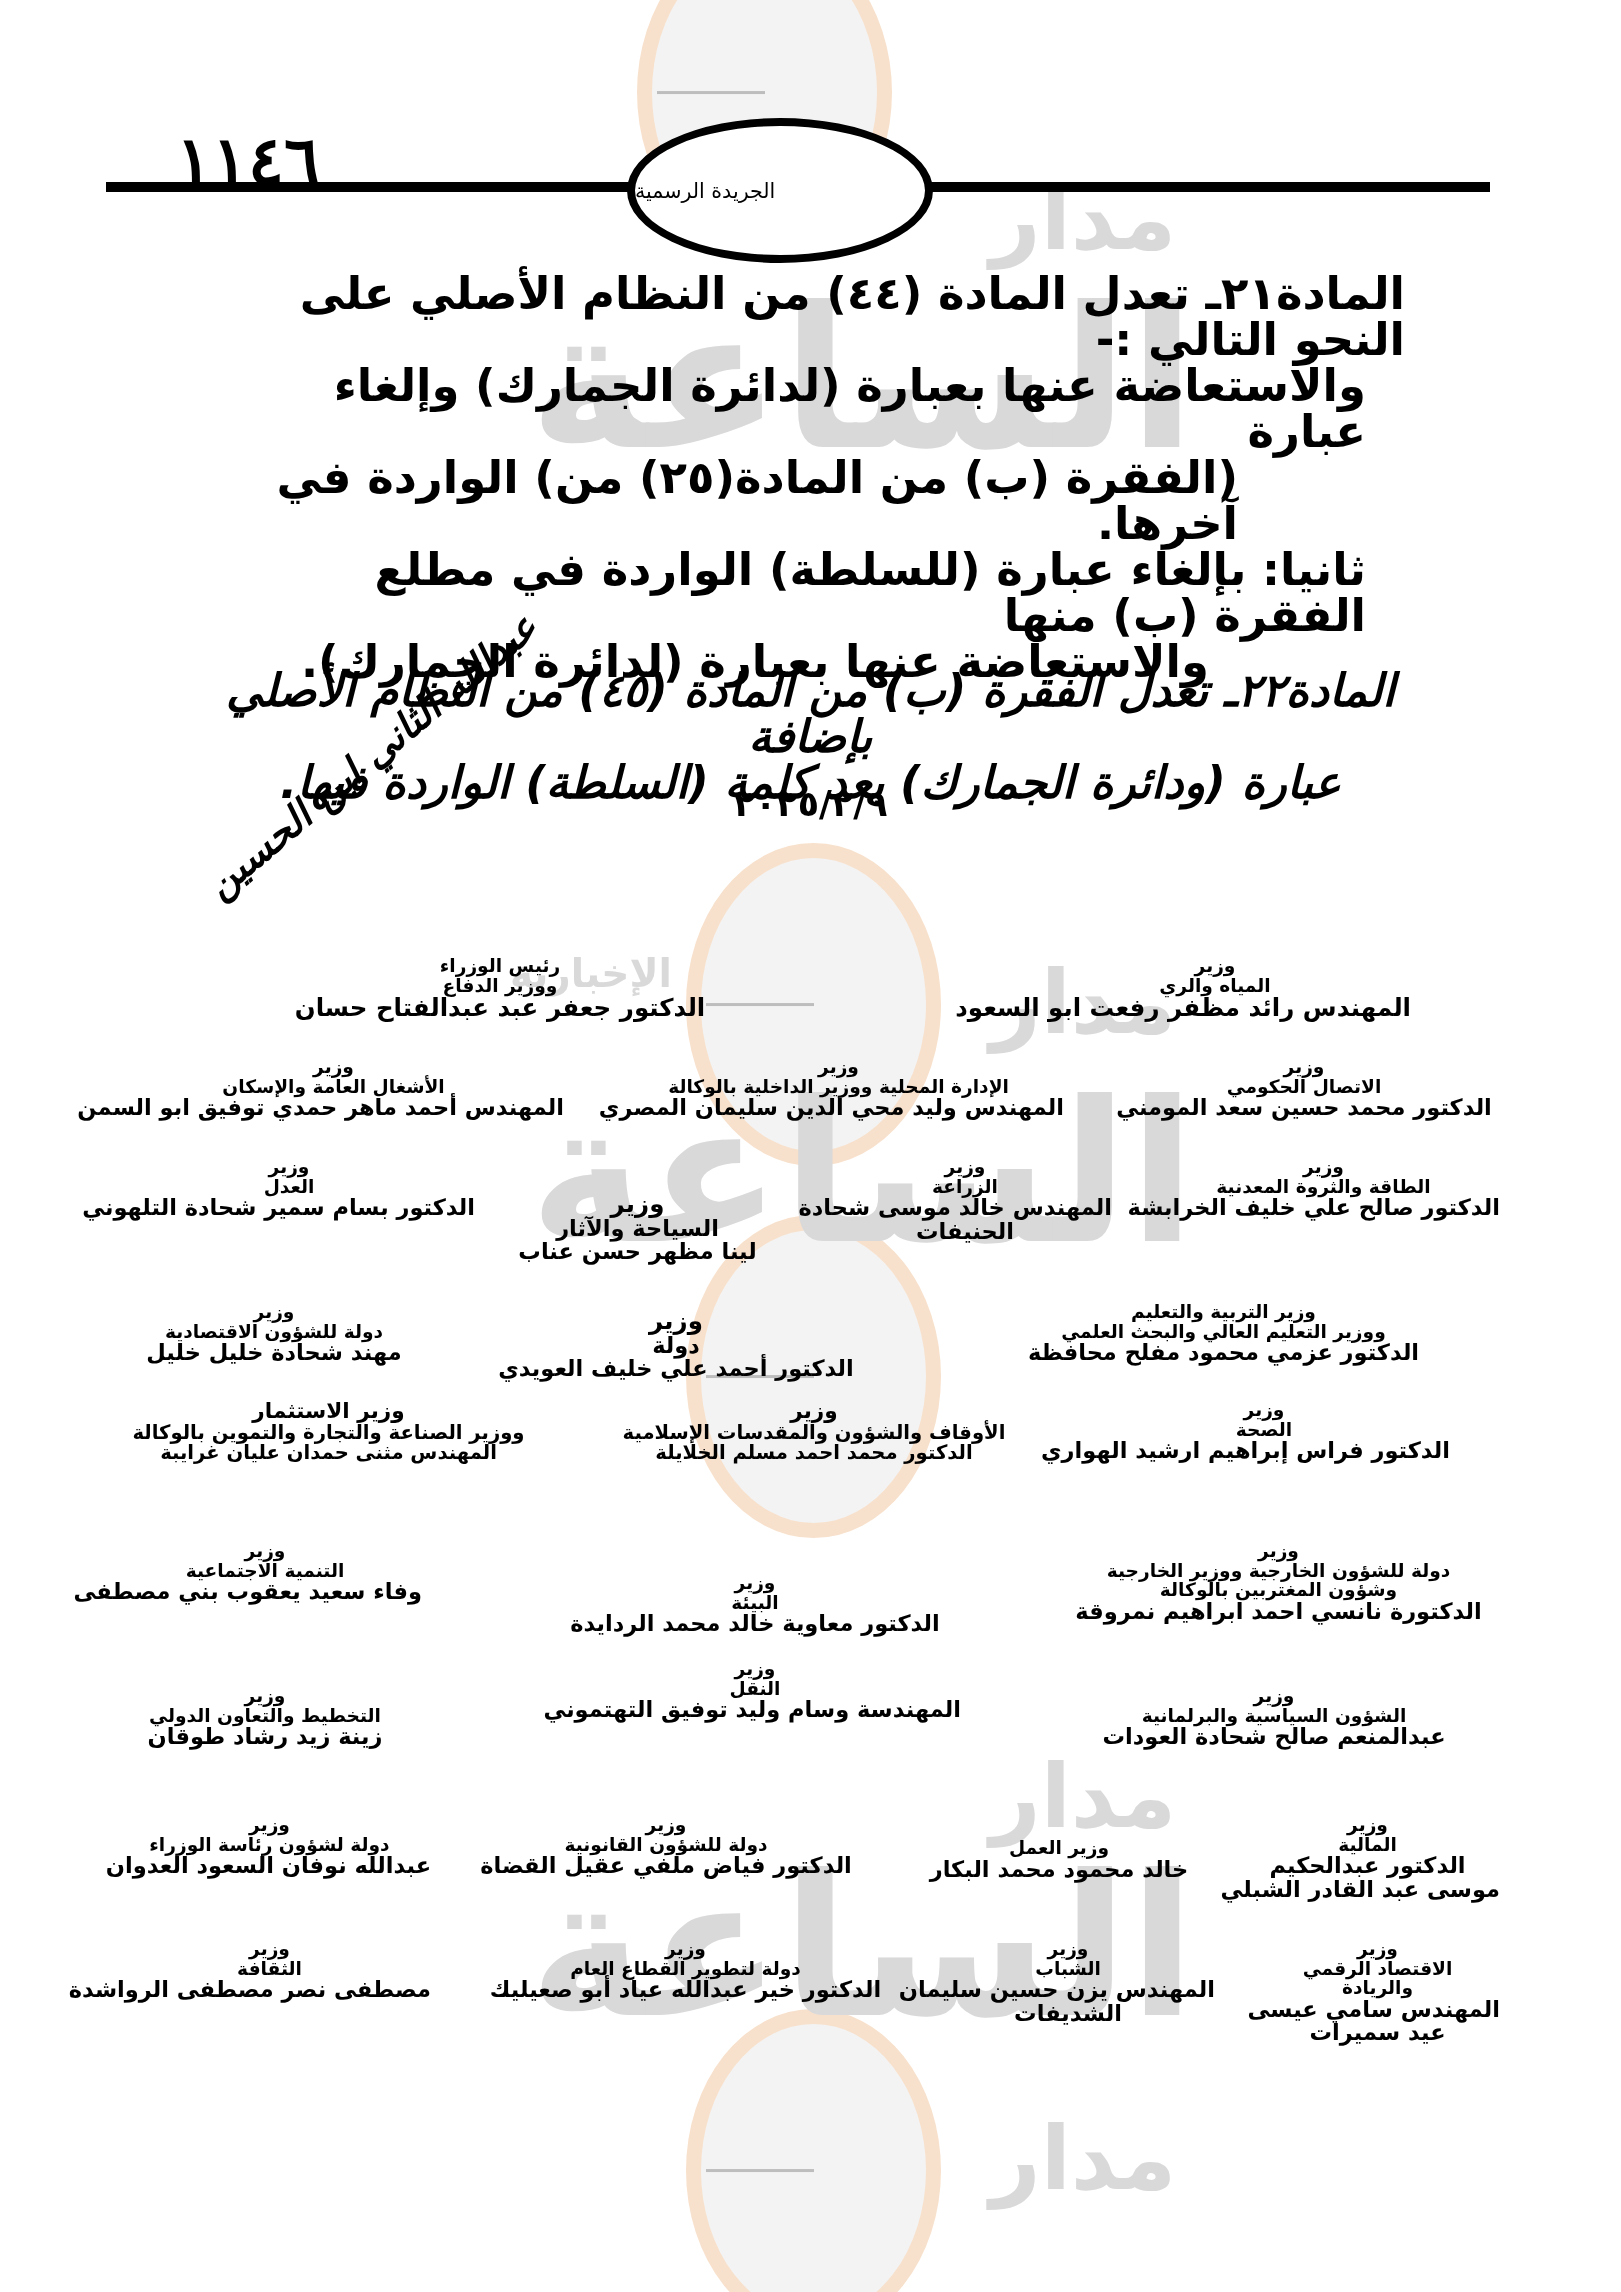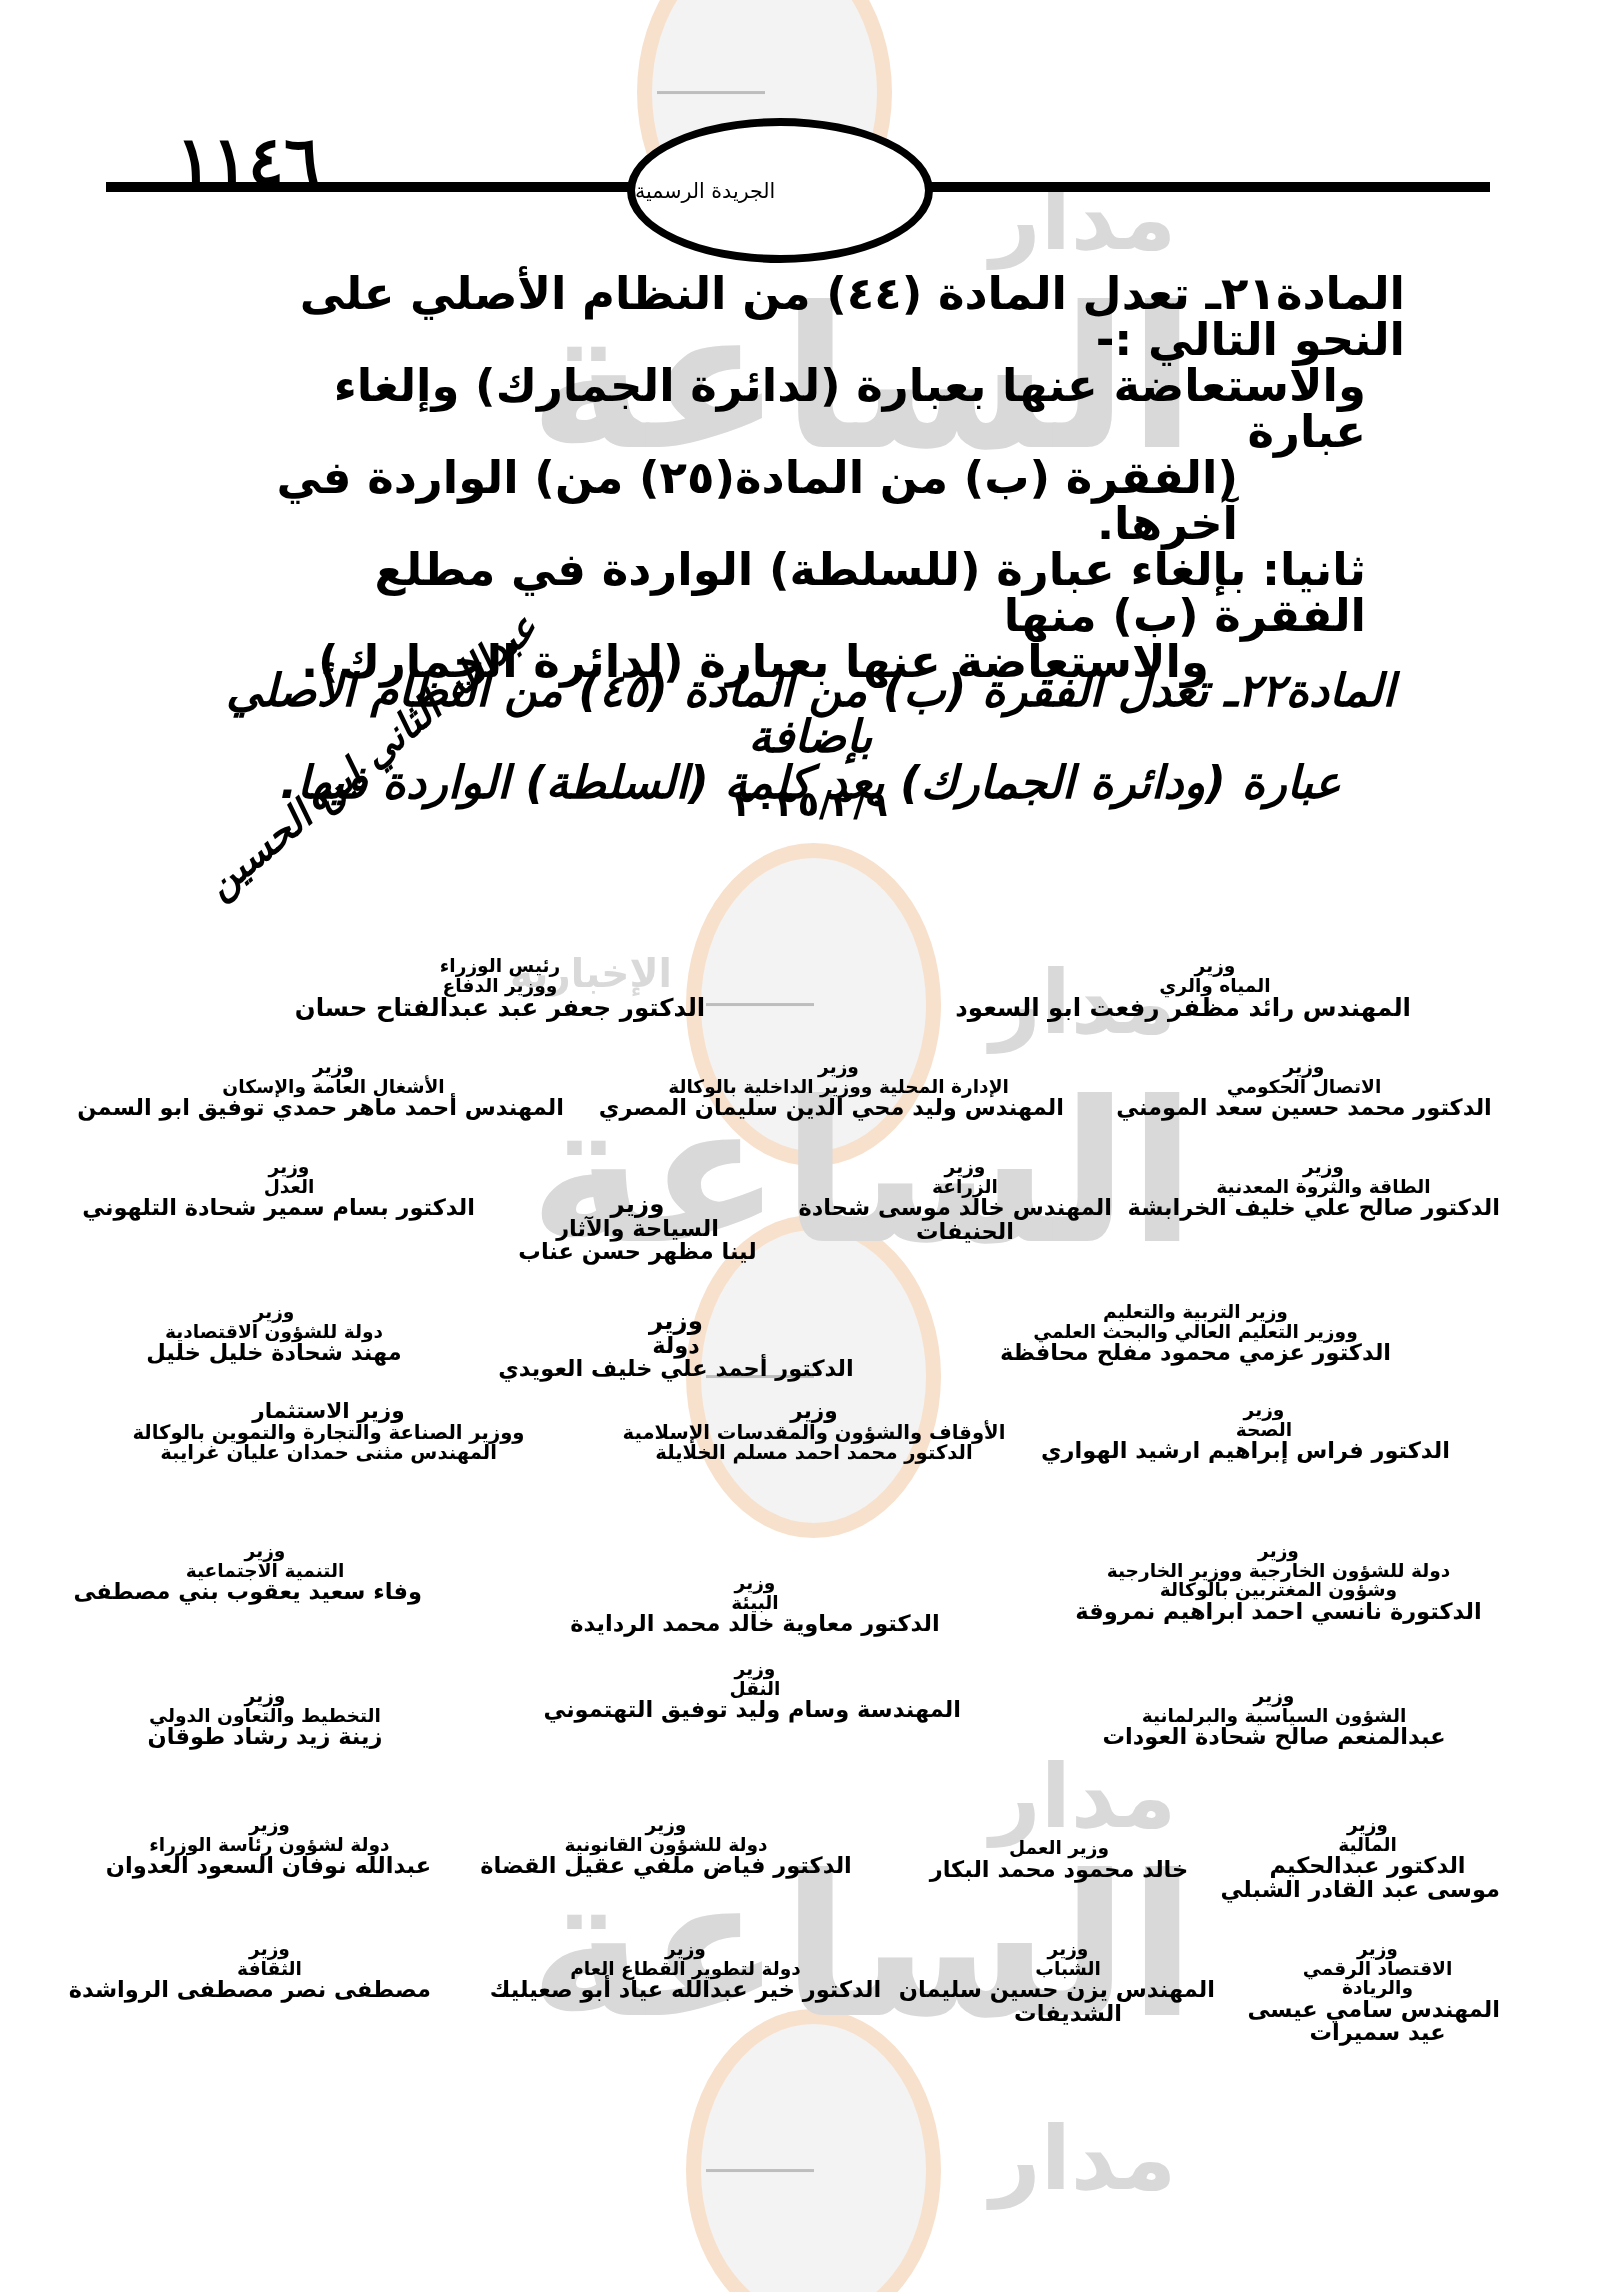--- a/index.html
+++ b/index.html
@@ -133,21 +133,21 @@
 <div class="minister" style="left:127px; top:1302px; width:294px;">
   <span class="title">وزير</span>
   <span class="portfolio">دولة للشؤون الاقتصادية</span>
   <span class="name">مهند شحادة خليل خليل</span>
 </div>
 <div class="minister" style="left:480px; top:1308px; width:392px;">
   <span class="title" style="font-size:24.5px;">وزير</span>
   <span class="portfolio" style="font-size:22.5px;">دولة</span>
   <span class="name">الدكتور أحمد علي خليف العويدي</span>
 </div>
-<div class="minister" style="left:980px; top:1302px; width:431px;">
+<div class="minister" style="left:1008px; top:1302px; width:431px;">
   <span class="title">وزير التربية والتعليم</span>
   <span class="portfolio">ووزير التعليم العالي والبحث العلمي</span>
   <span class="name">الدكتور عزمي محمود مفلح محافظة</span>
 </div>
 
 <div class="minister" style="left:113px; top:1400px; width:431px;">
   <span class="title" style="font-size:21.6px;">وزير الاستثمار</span>
   <span class="portfolio" style="font-size:19.6px;">ووزير الصناعة والتجارة والتموين بالوكالة</span>
   <span class="name" style="font-size:19.6px;">المهندس مثنى حمدان عليان غرايبة</span>
 </div>

